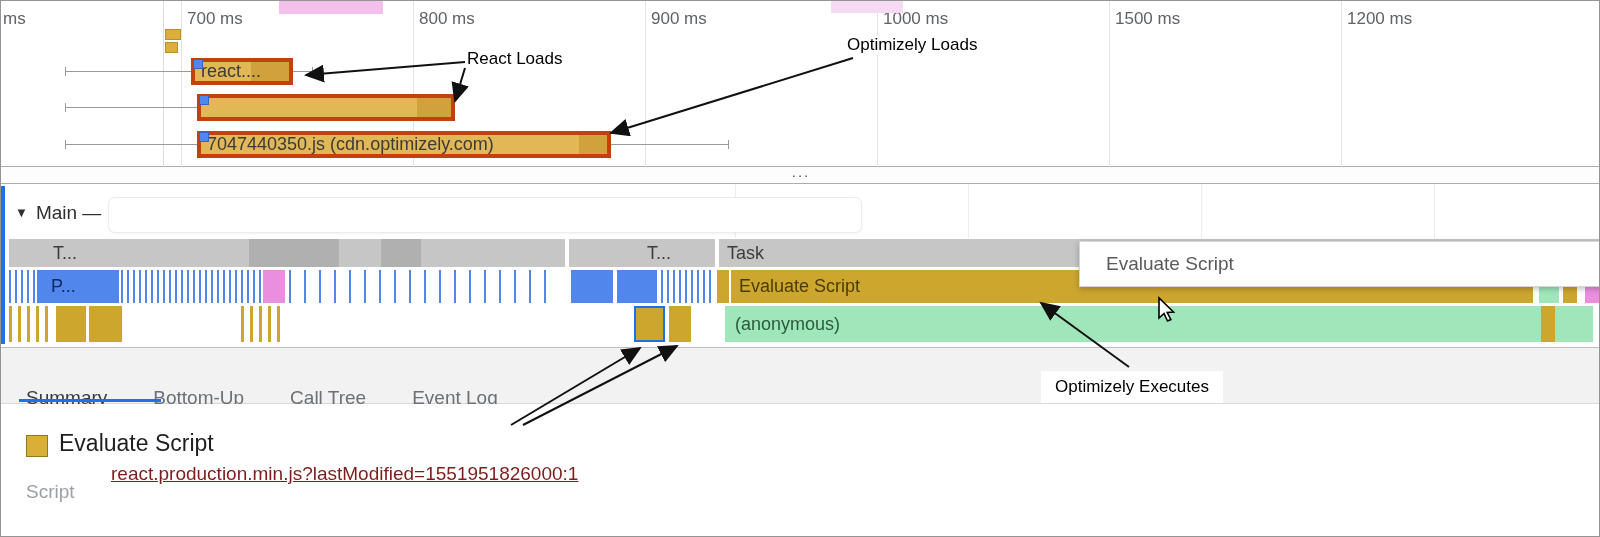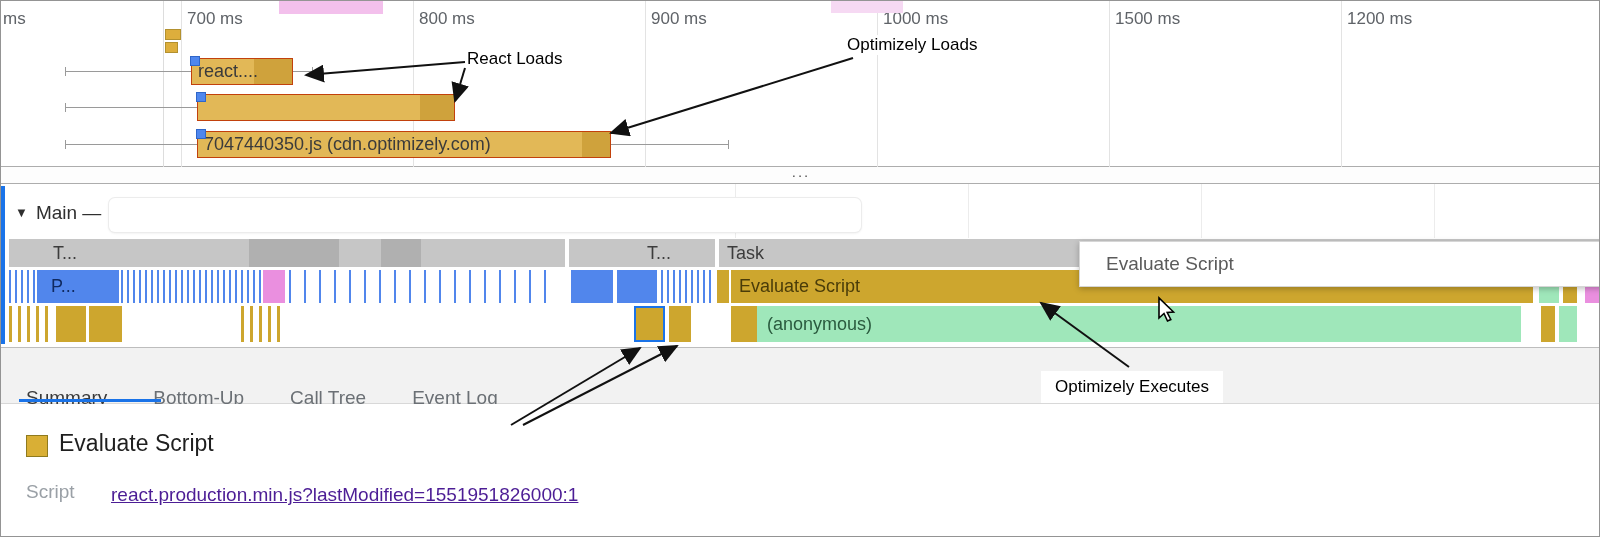--- a/index.html
+++ b/index.html
@@ -7,21 +7,21 @@
     position:relative; width:1600px; height:537px; overflow:hidden;
     border:1px solid #949494; box-sizing:border-box; background:#fff;
     font-family:Liberation Sans, sans-serif; color:#333;
   }
   
   .overview{position:absolute; left:0; top:0; width:1600px; height:166px; background:#fff; border-bottom:1px solid #adadad; box-sizing:border-box;}
   .gridline{position:absolute; top:0; width:1px; height:166px; background:#e3e3e3;}
   .ruler-label{position:absolute; top:8px; font-size:17px; color:#5f6368; white-space:nowrap;}
   .net-bar{
     position:absolute; height:27px; box-sizing:border-box;
-    background:#e2b857; border:1px solid #c2410c;
+    background:#e2b857; border:4px solid #c2410c;
     display:flex; align-items:center; white-space:nowrap; overflow:visible;
     font-size:18px; color:#3b3b3b;
   }
   .net-bar .lbl{padding-left:6px; position:relative; z-index:2;}
   .net-chip{position:absolute; left:-2px; top:-3px; width:8px; height:8px; background:#4f87ee; border:1px solid #2f66c9; z-index:3;}
   .net-cap{position:absolute; right:0; top:0; height:100%; background:#cfa23c; z-index:1;}
   .whisker{position:absolute; height:0; border-top:1px solid #9a9a9a;}
   .wtick{position:absolute; width:1px; height:9px; background:#9a9a9a;}
   .deco-pink{position:absolute; background:#f3c0ec;}
   .deco-gold{position:absolute; background:#ddae3c; border:1px solid #b3912f; box-sizing:border-box;}
@@ -57,21 +57,21 @@
   
   .tabbar{position:absolute; left:0; top:346px; width:1600px; height:57px; background:#f2f2f2; border-top:1px solid #bdbdbd; border-bottom:1px solid #d8d8d8; box-sizing:border-box; display:flex; align-items:center; padding-left:25px; gap:46px;}
   .tab{font-size:19px; color:#6b7075; position:relative; cursor:default;margin-top:44px;}
   .tab.active{color:#3a3a3a;}
   .tab-underline{position:absolute; left:18px; bottom:1px; width:142px; height:3px; background:#1a73e8;}
   
   .summary-panel{position:absolute; left:0; top:403px; width:1600px; height:134px; background:#fff;}
   .swatch{position:absolute; left:25px; top:31px; width:22px; height:22px; background:#d9af35; border:1px solid #8f7a1e; box-sizing:border-box;}
   .summary-title{position:absolute; left:58px; top:26px; font-size:23px; color:#1f1f1f;}
   .script-label{position:absolute; left:25px; top:77px; font-size:19px; color:#9aa0a6;}
-  .script-link{position:absolute; left:110px; top:80px; font-size:19px; color:#4c1d95; text-decoration:underline;}
+  .script-link{position:absolute; left:110px; top:59px; font-size:19px; color:#7f1d1d; text-decoration:underline;}
   
   .arrows{position:absolute; left:0; top:0; width:1600px; height:537px; pointer-events:none; z-index:55;}
   .annotation{position:absolute; font-size:17px; color:#000; background:#fff; z-index:60; white-space:nowrap;}
   .cursor-svg{position:absolute; left:1152px; top:112px; z-index:45;}
 </style>
 </head>
 <body>
 
 <div class="screen">
 
@@ -171,21 +171,21 @@
     <div class="bar yellow-bar" style="left:1562px; top:86px; width:14px; height:33px"></div>
     <div class="bar pink-bar" style="left:1584px; top:86px; width:16px; height:33px"></div>
 
     <div class="bar stripes-yellow" style="left:8px; top:122px; width:44px; height:36px"></div>
     <div class="bar yellow-bar" style="left:55px; top:122px; width:30px; height:36px"></div>
     <div class="bar yellow-bar" style="left:88px; top:122px; width:33px; height:36px"></div>
     <div class="bar stripes-yellow" style="left:240px; top:122px; width:40px; height:36px"></div>
     <div class="bar yellow-bar selected-frame" style="left:633px; top:122px; width:31px; height:36px"></div>
     <div class="bar yellow-bar" style="left:668px; top:122px; width:22px; height:36px"></div>
     <div class="bar yellow-bar" style="left:730px; top:122px; width:34px; height:36px"></div>
-    <div class="bar green-bar" style="left:756px; top:122px; width:764px; height:36px">
+    <div class="bar green-bar" style="left:724px; top:122px; width:868px; height:36px">
       <span class="flame-label" style="padding-left:10px">(anonymous)</span>
     </div>
     <div class="bar yellow-bar" style="left:1540px; top:122px; width:14px; height:36px"></div>
     <div class="bar green-bar" style="left:1558px; top:122px; width:18px; height:36px"></div>
 
     <div class="tooltip">
       <span class="tlabel">Evaluate Script</span>
     </div>
 
     <svg class="cursor-svg" width="26" height="28" viewBox="0 0 26 28">

